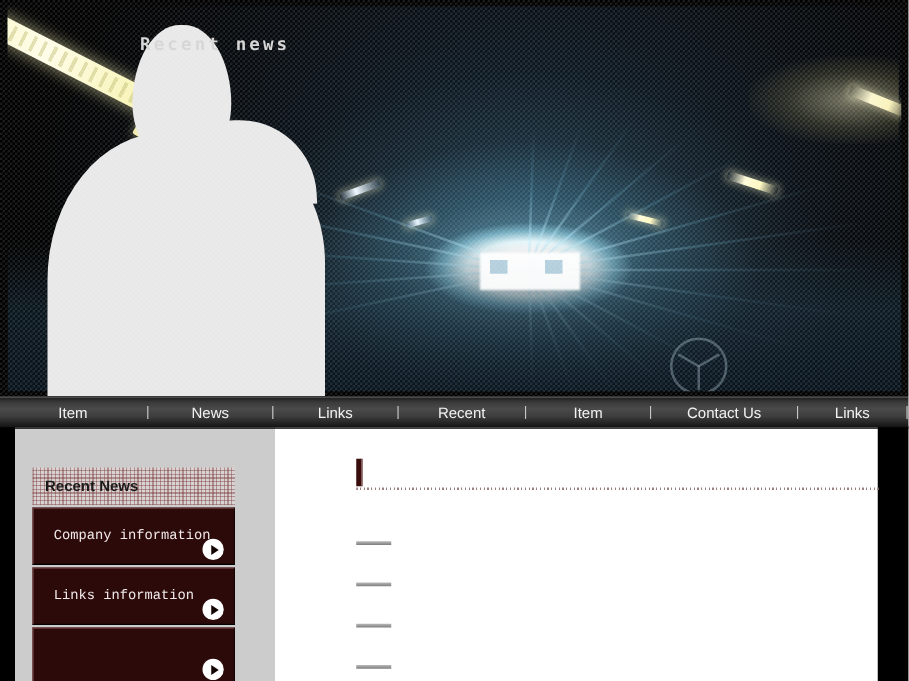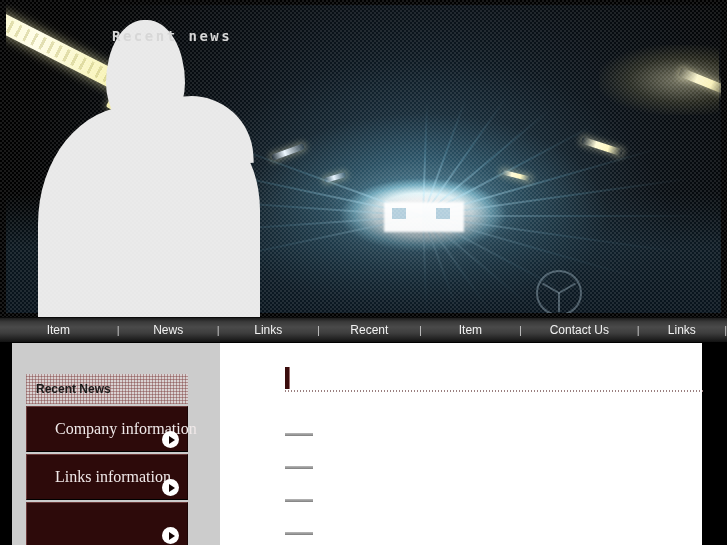--- a/index.html
+++ b/index.html
@@ -355,23 +355,23 @@
     border-right: 1px solid #1a0505;
     border-bottom: 1px solid #000000;
     box-sizing: border-box;
     margin-top: 2px;
     display: flex;
     align-items: center;
     cursor: pointer;
   }
   .news-btn-label {
     color: #f0e9e9;
-    font-size: 16px;
-    padding-left: 28px;
-    font-family: Liberation Serif, serif;
+    font-size: 11px;
+    padding-left: 16px;
+    font-family: Liberation Mono, monospace;
     white-space: nowrap;
   }
   .play-icon {
     position: absolute;
     right: 8px;
     bottom: 3px;
     width: 17px;
     height: 17px;
     border-radius: 50%;
     background: #ffffff;

